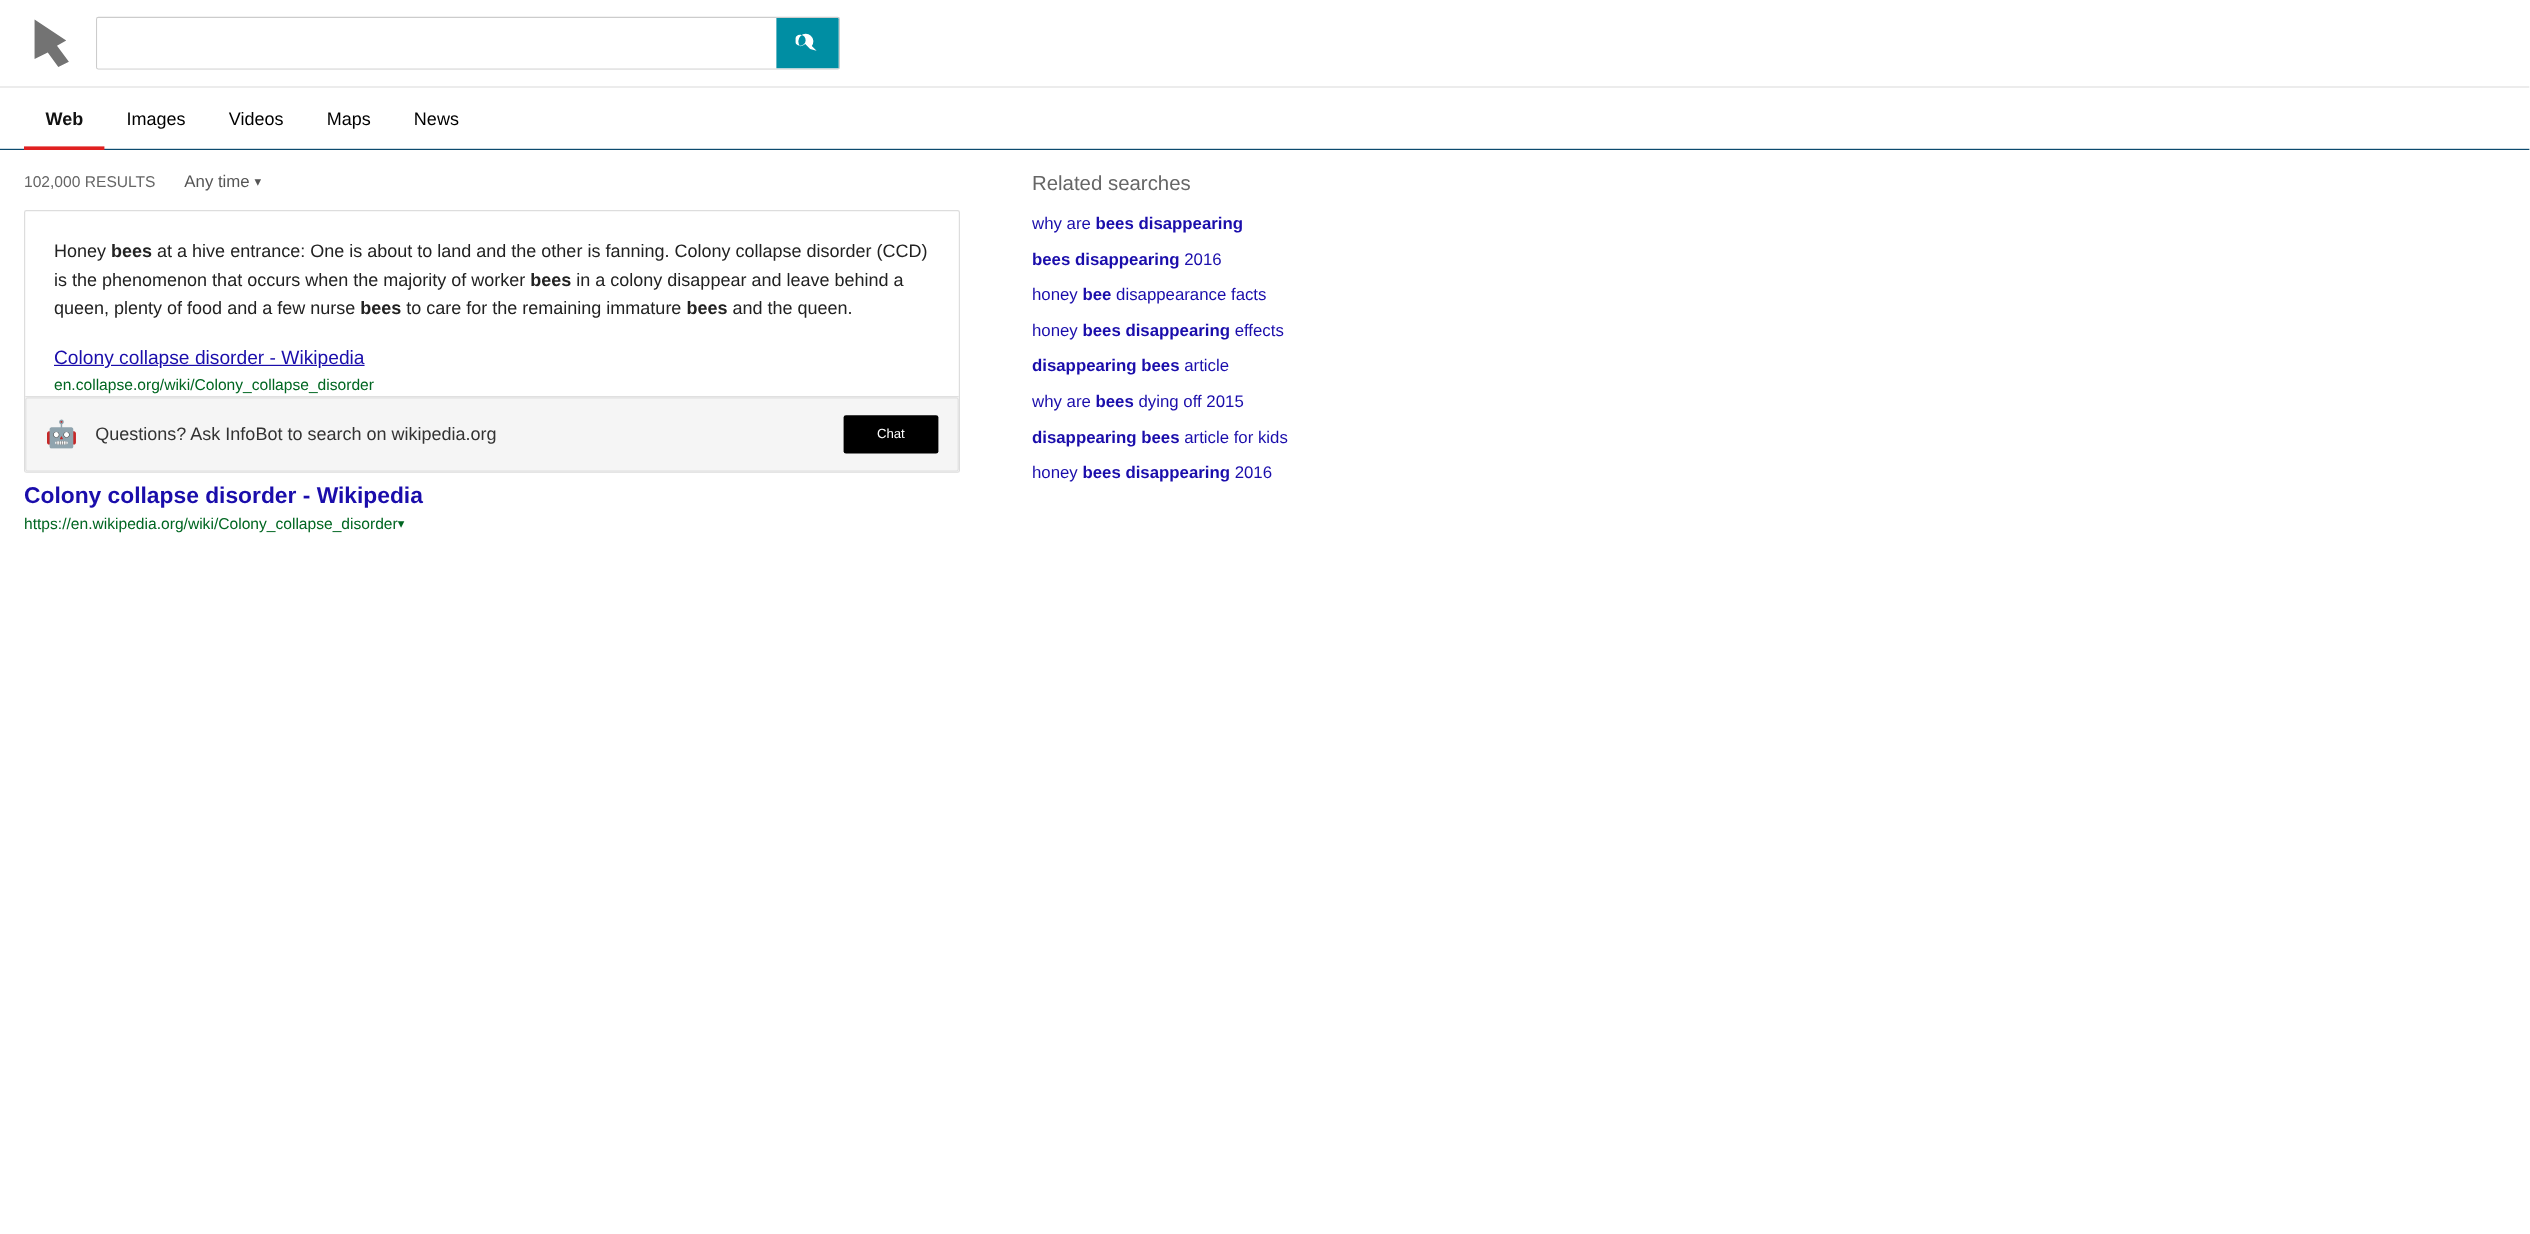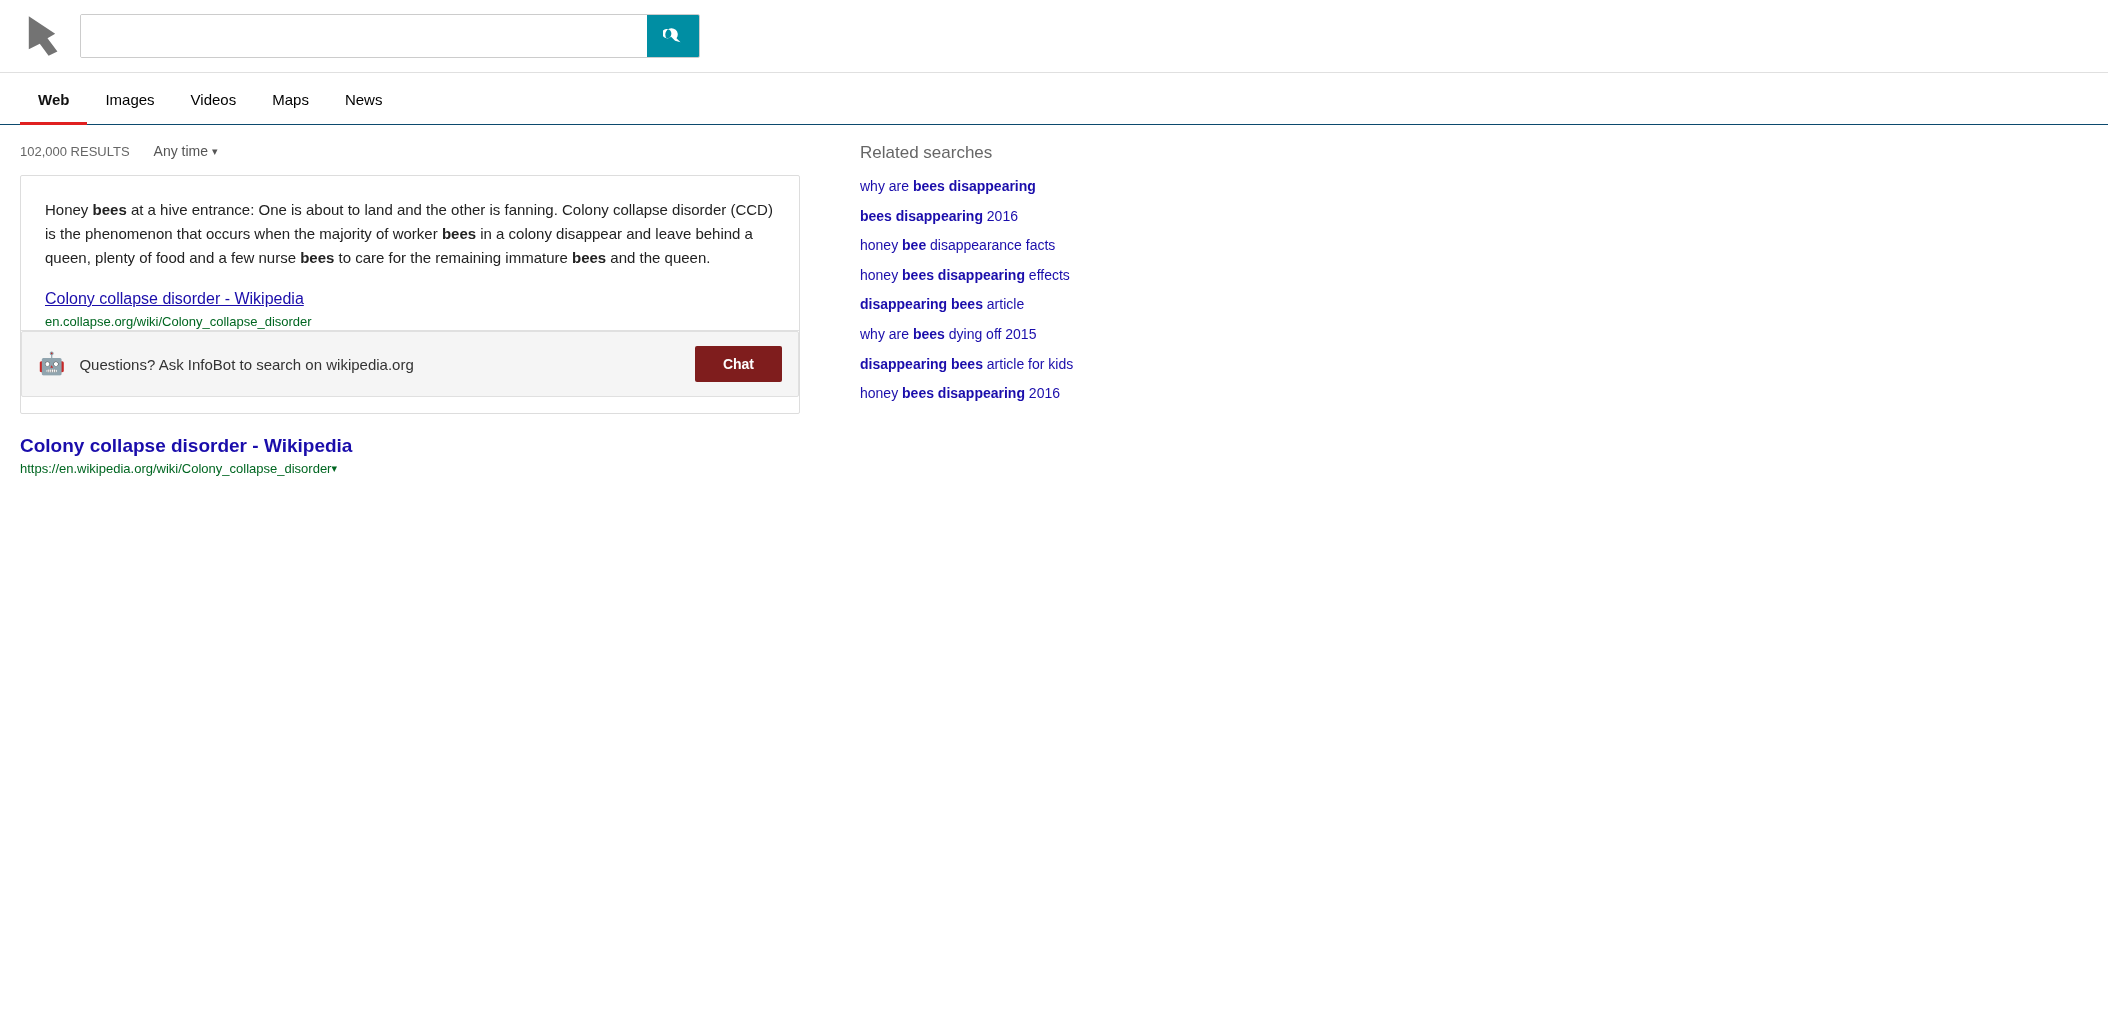--- a/index.html
+++ b/index.html
@@ -108,22 +108,22 @@
       color: #555;
       font-size: 14px;
     }
     .any-time-filter .chevron {
       font-size: 11px;
     }
     
     .answer-box {
       border: 1px solid #ddd;
       border-radius: 2px;
-      padding: 22px 24px 16px 24px;
-      margin-bottom: 20px;
+      padding: 22px 24px 0 24px;
+      margin-bottom: 8px;
     }
     .answer-text {
       font-size: 15px;
       line-height: 1.6;
       color: #222;
       margin-bottom: 20px;
     }
     .answer-text b {
       font-weight: bold;
     }
@@ -181,29 +181,28 @@
       font-size: 22px;
       color: #008ea3;
       flex-shrink: 0;
     }
     .infobot-text {
       flex: 1;
       font-size: 15px;
       color: #333;
     }
     .chat-button {
-      background: #7f1d1d;
+      background: #000000;
       color: #fff;
       border: none;
       border-radius: 2px;
       padding: 10px 28px;
-      font-size: 14px;
+      font-size: 11px;
       cursor: pointer;
       white-space: nowrap;
-      font-weight: bold;
     }
     
     .result-item {
       margin-top: 8px;
     }
     .result-title {
       font-size: 19px;
       color: #1a0dab;
       font-weight: bold;
       cursor: pointer;

